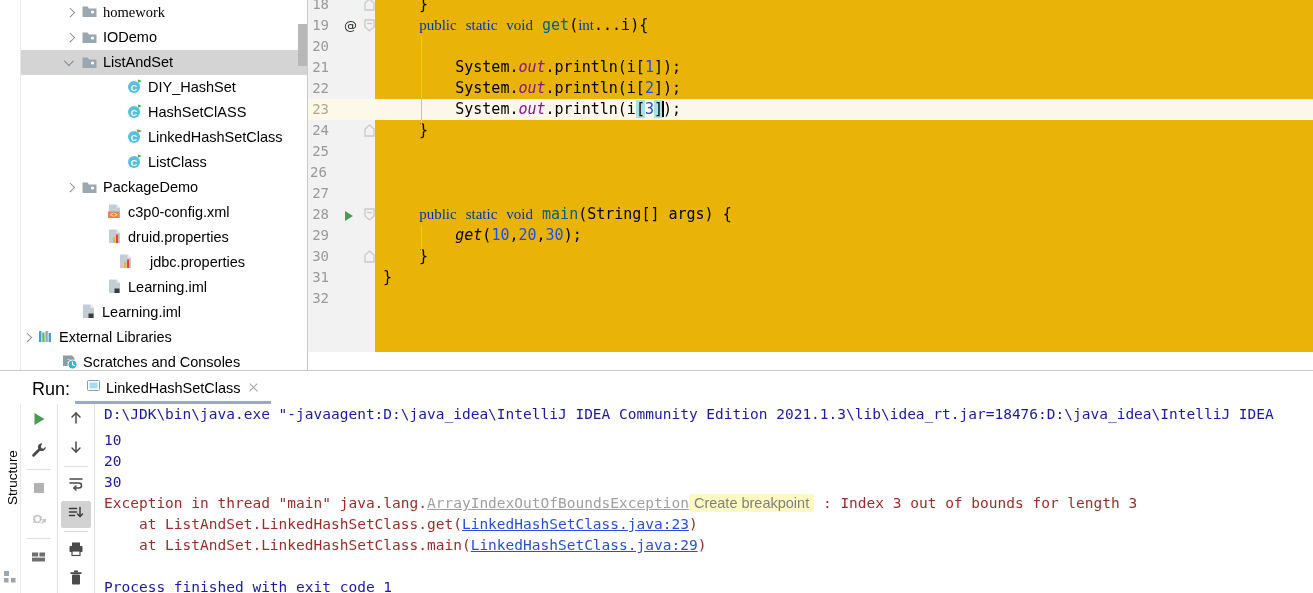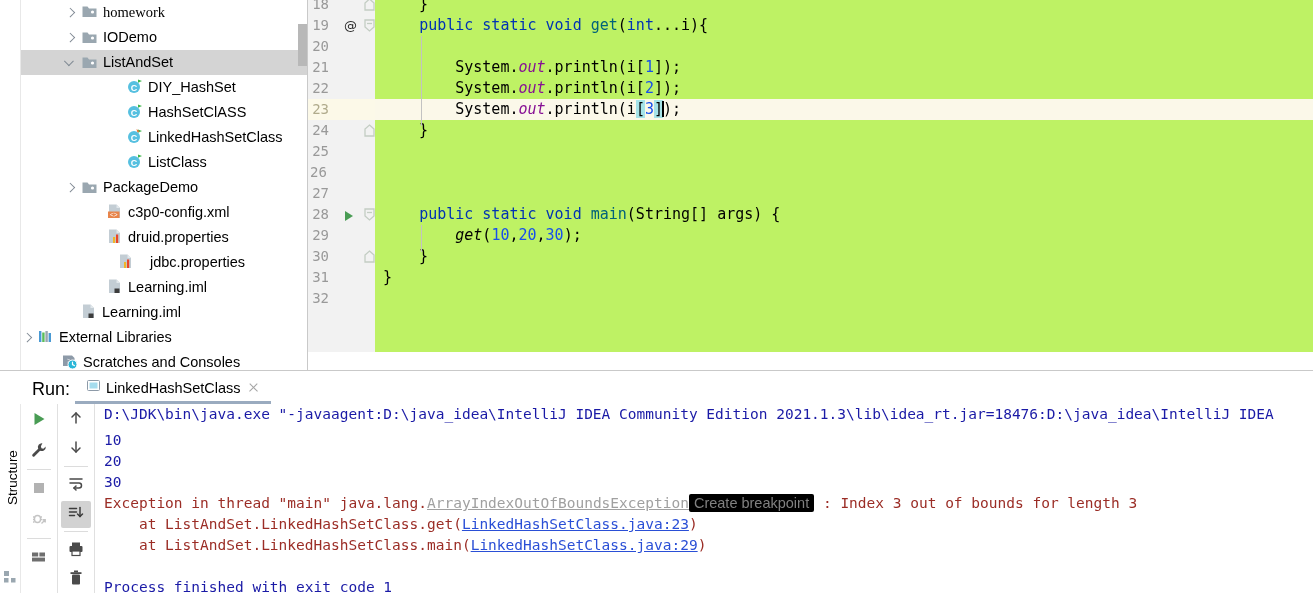--- a/index.html
+++ b/index.html
@@ -78,21 +78,21 @@
   }
   .tree-divider {
     position: absolute; right: 0; top: 0; width: 1px; height: 370px;
     background: #c9c9c9;
   }
 
   
   .editor {
     position: relative;
     flex: 1 1 auto; height: 352px;
-    background: #bef264;
+    background: #eab308;
     overflow: hidden;
     font-family: "DejaVu Sans Mono", "Liberation Mono", monospace;
   }
   .editor-gutter {
     position: absolute; left: 0; top: 0; width: 67px; height: 370px;
     background: #f2f2f2;
   }
   .gutter-line {
     position: absolute; left: 0; width: 67px; height: 21px;
     font-size: 14px; color: #999999;
@@ -120,21 +120,21 @@
     white-space: pre;
     padding-left: 8px;
     color: #000000;
   }
   .row-hl { position: absolute; left: 0; right: 0; height: 21px; }
 
   .indent-guide {
     position: absolute; width: 1px; background: #c2c2c2;
   }
 
-  .kw { color: #0033b3; }
+  .kw { color: #0033b3; font-family: Liberation Serif, serif; }
   .mth { color: #00627a; }
   .fld { color: #871094; font-style: italic; }
   .num { color: #1750eb; }
   .ital { color: #000000; font-style: italic; }
   .brkt { background: #a5e3e8; }
   .caret {
     display: inline-block; width: 2px; height: 16px;
     background: #000; vertical-align: -3px; margin: 0 -1px;
   }
 
@@ -211,21 +211,21 @@
     font-family: "DejaVu Sans Mono", "Liberation Mono", monospace;
   }
   .cline {
     position: absolute; left: 8px; height: 21px; line-height: 21px;
     font-size: 14.5px; white-space: pre; color: #1a1aa6;
   }
   .cline.err { color: #9b2d26; }
   .link { color: #2a4fd6; text-decoration: underline; }
   .exc-name { color: #a0a0a0; text-decoration: underline; }
   .create-bp {
-    background: #000000; color: #808080; padding: 1px 5px;
+    background: #fef9c3; color: #808080; padding: 1px 5px;
     border-radius: 2px; font-family: "Liberation Sans", sans-serif;
     font-size: 14.5px;
     text-align: center;
   }
   .console-divider {
     position: absolute; left: 96px; top: 33px; width: 1px; height: 190px;
     background: #e0e0e0;
   }
 </style>
 </head>

